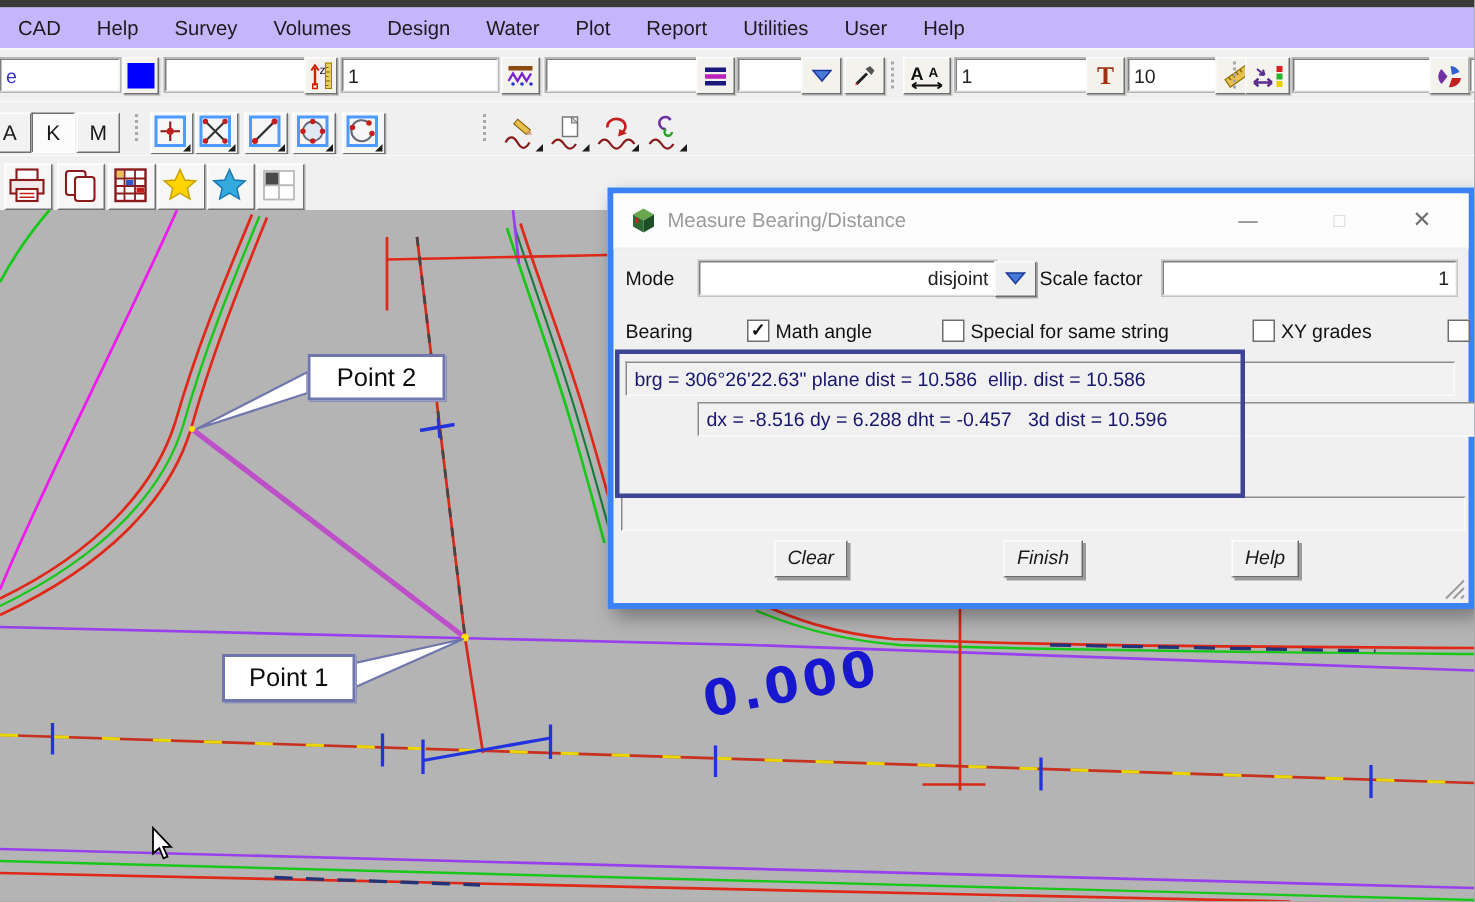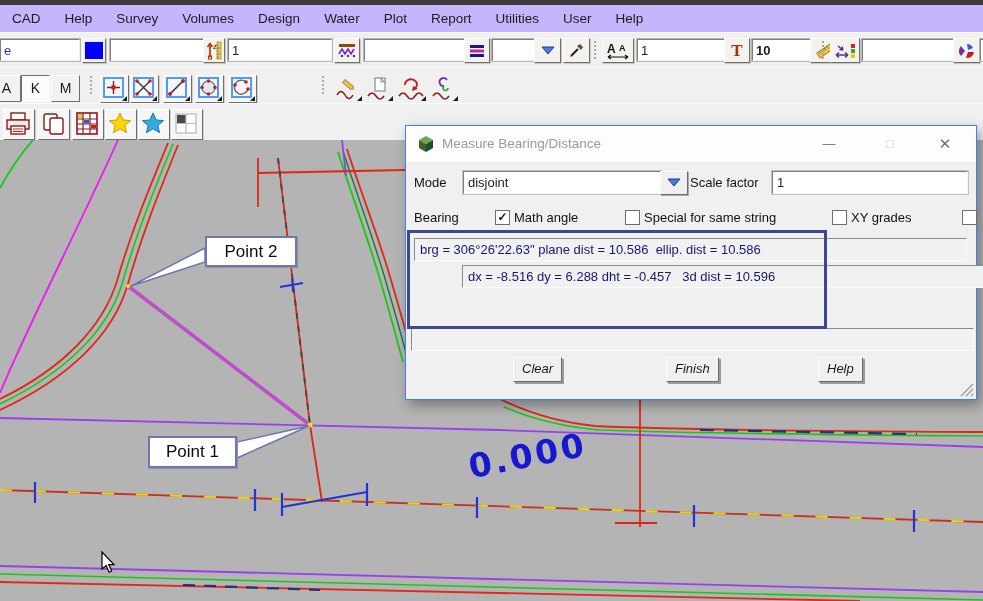--- a/index.html
+++ b/index.html
@@ -26,27 +26,27 @@
   .icon-btn{position:absolute;background:#f6f6f6;border:1px solid;border-color:#fff #707070 #707070 #fff;
             box-shadow:1px 1px 0 #cfcfcf;}
   
   #canvas{position:absolute;left:0;top:140px;width:983px;height:461px;background:#b4b4b4;}
   .pt-label{position:absolute;background:#fff;border:2px solid #6f77ad;box-shadow:1px 1px 0 #8b90b5;
             text-align:center;font-size:17px;color:#0c0c0c;z-index:3;}
   #chainage{position:absolute;left:468px;top:296px;font-family:"DejaVu Sans",sans-serif;font-weight:bold;
             font-size:33px;color:#1717cf;letter-spacing:3px;transform:rotate(-11deg);z-index:2;}
   
   #dialog{position:absolute;left:405px;top:125px;width:570px;height:273px;background:#f0f0f0;
-          border:1px solid #3b82f6;box-shadow:4px 5px 12px rgba(0,0,0,.35);z-index:10;}
+          border:4px solid #3b82f6;box-shadow:4px 5px 12px rgba(0,0,0,.35);z-index:10;}
   #dlg-title{position:absolute;left:0;top:0;width:100%;height:36px;background:#fdfdfd;border-bottom:1px solid #ececec;}
   #dlg-title-text{position:absolute;left:36px;top:0;line-height:36px;font-size:13.5px;color:#9a9a9a;}
   .win-ctl{position:absolute;top:0;width:30px;height:36px;text-align:center;line-height:36px;font-size:13px;color:#6e6e6e;cursor:default;}
   .dlg-label{position:absolute;font-size:13px;color:#111;}
   .dlg-input{position:absolute;height:21px;background:#fff;border:1px solid;border-color:#7f7f7f #f5f5f5 #f5f5f5 #7f7f7f;
-             outline:1px solid #c2c2c2;font:13px "Liberation Sans",sans-serif;padding:0 4px;color:#222;}
+             outline:1px solid #c2c2c2;font:13px "Liberation Sans",sans-serif;padding:0 4px;color:#222;text-align:right;}
   .dlg-result{position:absolute;left:8px;width:546px;height:21px;background:#f1f1f1;
               border:1px solid;border-color:#8b8b8b #fbfbfb #fbfbfb #8b8b8b;line-height:21px;
               padding-left:5px;font-size:13px;color:#17176e;white-space:pre;overflow:hidden;}
   .cbx{position:absolute;width:13px;height:13px;background:#fff;border:1px solid #6d6d6d;
        font-size:12px;line-height:12px;text-align:center;font-weight:bold;color:#111;}
   .dlg-btn{position:absolute;height:23px;background:#f0f0f0;border:1px solid;border-color:#fcfcfc #6c6c6c #6c6c6c #fcfcfc;
            box-shadow:2px 2px 0 #9b9b9b;font-size:13px;text-align:center;line-height:21px;padding:0 8px;cursor:default;font-style:italic;}
   #hl-box{position:absolute;left:1px;top:104px;width:414px;height:93px;border:3px solid #3d4594;pointer-events:none;z-index:5;}
   svg{display:block;}
 </style>
@@ -123,21 +123,21 @@
       <svg width="24" height="18" viewBox="0 0 24 18">
           <text x="1" y="11" font-size="12" font-weight="bold" fill="#111">A</text>
           <text x="13" y="9" font-size="9" font-weight="bold" fill="#111">A</text>
           <path d="M2,15 H22 M2,15 l3,-2 M2,15 l3,2 M22,15 l-3,-2 M22,15 l-3,2" stroke="#111" stroke-width="1.2" fill="none"></path>
         </svg>
     </div>
     <input class="tb-input" style="left: 637px; width: 80px;" readonly="" value="1">
     <div class="tb-btn" style="left:724px;width:24px;">
       <span style="font-family:'Liberation Serif',serif;font-size:17px;font-weight:bold;color:#a03010;">T</span>
     </div>
-    <input class="tb-input" style="left: 752px; width: 54px; font-weight: bold;" readonly="" value="10">
+    <input class="tb-input" style="left: 752px; width: 54px;" readonly="" value="10">
     <div class="tb-btn" style="left:810px;width:27px;">
       <svg width="20" height="18" viewBox="0 0 20 18">
           <g transform="rotate(-35 10 9)">
             <rect x="2" y="6" width="16" height="6" fill="#e8c050" stroke="#947000" stroke-width=".8"></rect>
             <path d="M5,6 v2.5 M8,6 v2.5 M11,6 v2.5 M14,6 v2.5" stroke="#7a5c00" stroke-width=".8"></path>
           </g>
         </svg>
     </div>
     <div class="sep" style="left:822px;"></div>
     <div class="tb-btn" style="left:830px;width:28px;">

